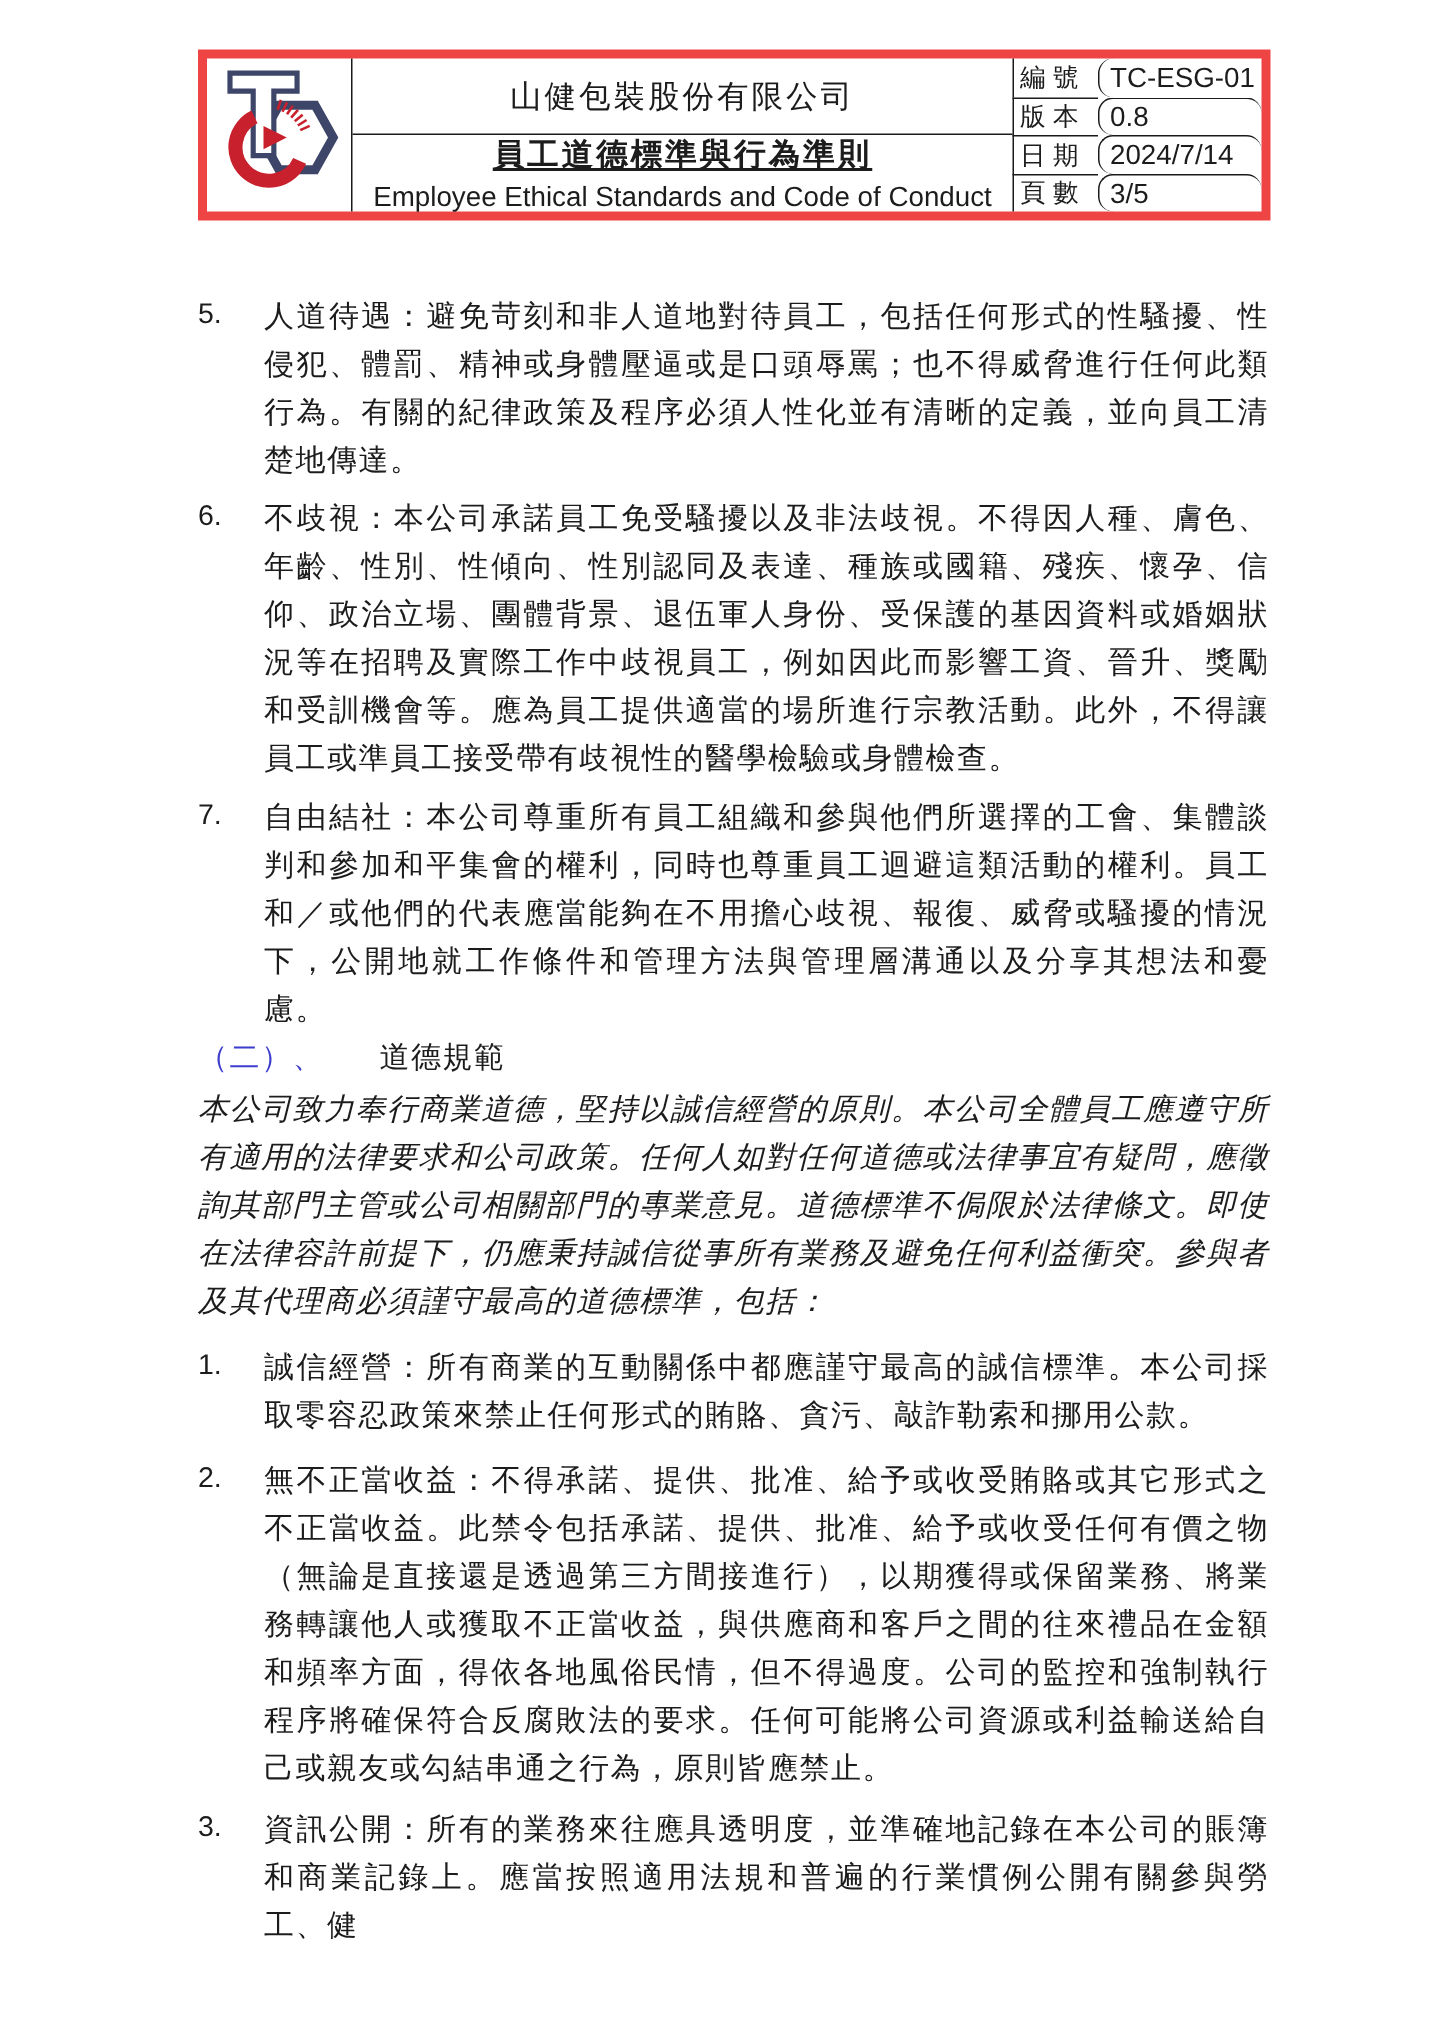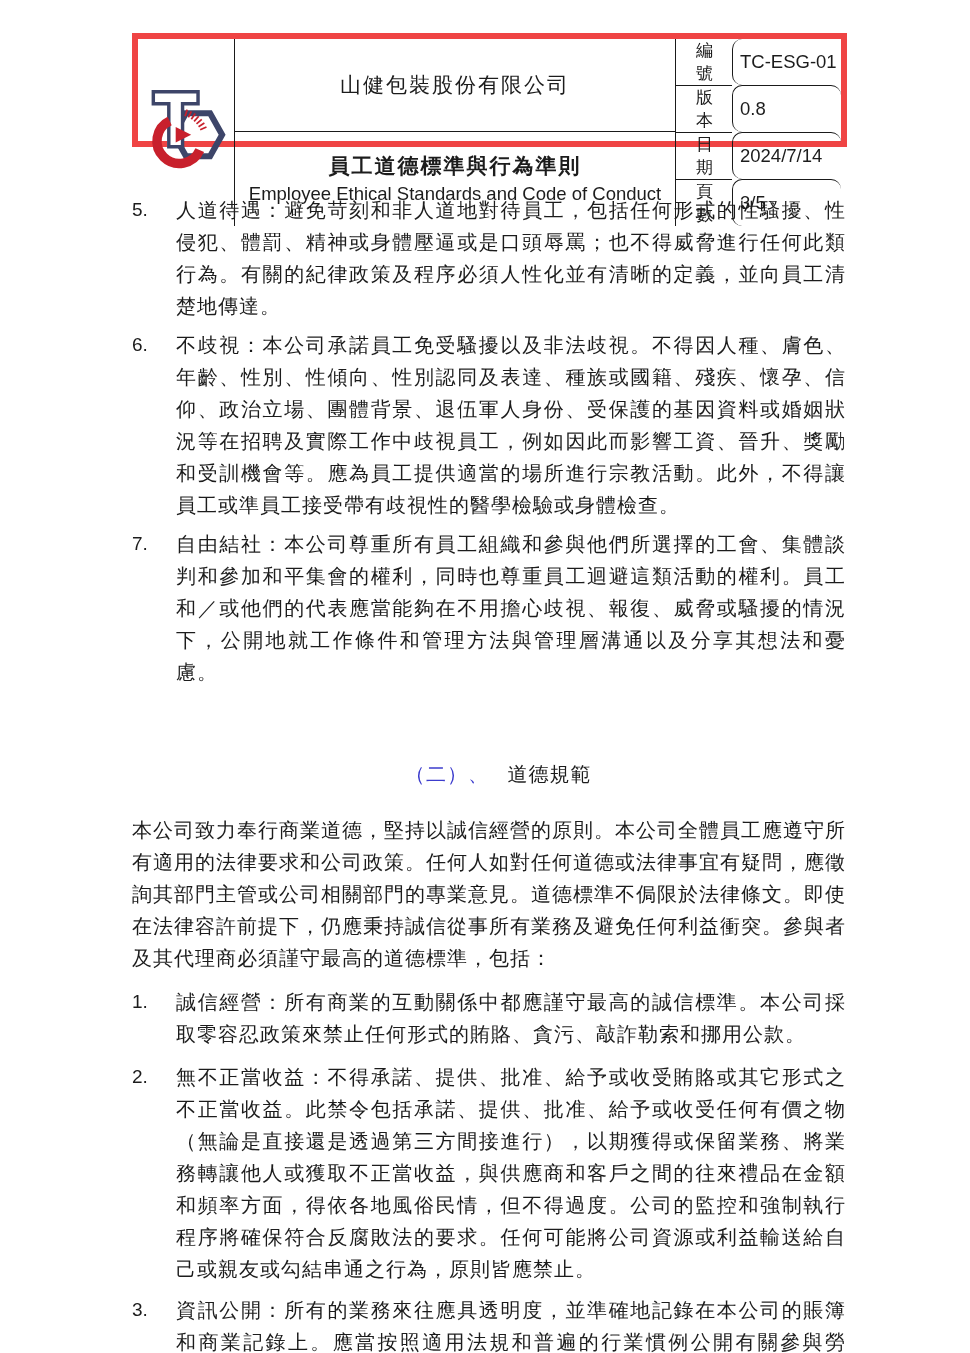--- a/index.html
+++ b/index.html
@@ -20,24 +20,24 @@
     grid-template-columns:97px 440px 57px 1fr;
     grid-template-rows:repeat(4,1fr);
     border:6px solid #ef4444;
     box-sizing:border-box;
   }
   .header-table > div { box-sizing:border-box; display:flex; align-items:center; }
   .c-logo   { grid-column:1; grid-row:1/5; border-right:1.5px solid #1a1a1a; justify-content:center; }
   .c-company{ grid-column:2; grid-row:1/3; border-bottom:1.5px solid #1a1a1a; justify-content:center;
               font-size:21px; letter-spacing:2px; }
   .c-title  { grid-column:2; grid-row:3/5; flex-direction:column; justify-content:center; }
-  .title-zh { font-weight:bold; font-size:21px; letter-spacing:2px; line-height:29px; }
+  .title-zh { font-weight:bold; font-size:21px; letter-spacing:2px; line-height:29px;text-decoration:underline; }
   .title-en { font-weight:normal; font-size:18.5px; line-height:27px;
               font-family:"Liberation Sans","DejaVu Sans",sans-serif; letter-spacing:0; }
-  .c-mlabel { border-left:1.5px solid #1a1a1a; padding-left:20px;
+  .c-mlabel { border-left:1.5px solid #1a1a1a; padding-left:4px;
               font-size:17px; letter-spacing:5px; }
   .c-mvalue { border-left:1.5px solid #1a1a1a; padding-left:7px;
               font-family:"Liberation Sans","DejaVu Sans",sans-serif; font-size:18.5px;border-radius:10px; }
   .r2,.r3,.r4 { border-top:1.5px solid #1a1a1a; }
 
   
   .content {
     position:absolute; left:132px; top:147px; width:714px;
     font-size:20px; line-height:32px; letter-spacing:1px;
     text-align:justify;
@@ -45,23 +45,23 @@
   .li { display:flex; }
   .li .num {
     flex:0 0 44px;
     font-family:"Liberation Sans","DejaVu Sans",sans-serif;
     font-size:19px; letter-spacing:0;
   }
   .li .txt { flex:1; }
   .li-5 { margin-top:47px; }
   .li-6 { margin-top:7px; }
   .li-7 { margin-top:7px; }
-  .section-heading { margin-top:70px; text-align:center; }
+  .section-heading { text-align:left; }
   .section-heading .marker { display:inline-block; width:121px; color:#3c3ccd; }
-  .intro { margin-top:24px; }
+  .intro { margin-top:3px;font-style:italic; }
   .li-1 { margin-top:12px; }
   .li-2 { margin-top:11px; }
   .li-3 { margin-top:9px; }
 </style>
 </head>
 <body>
 
 <div class="page">
 
   <div class="header-table">

